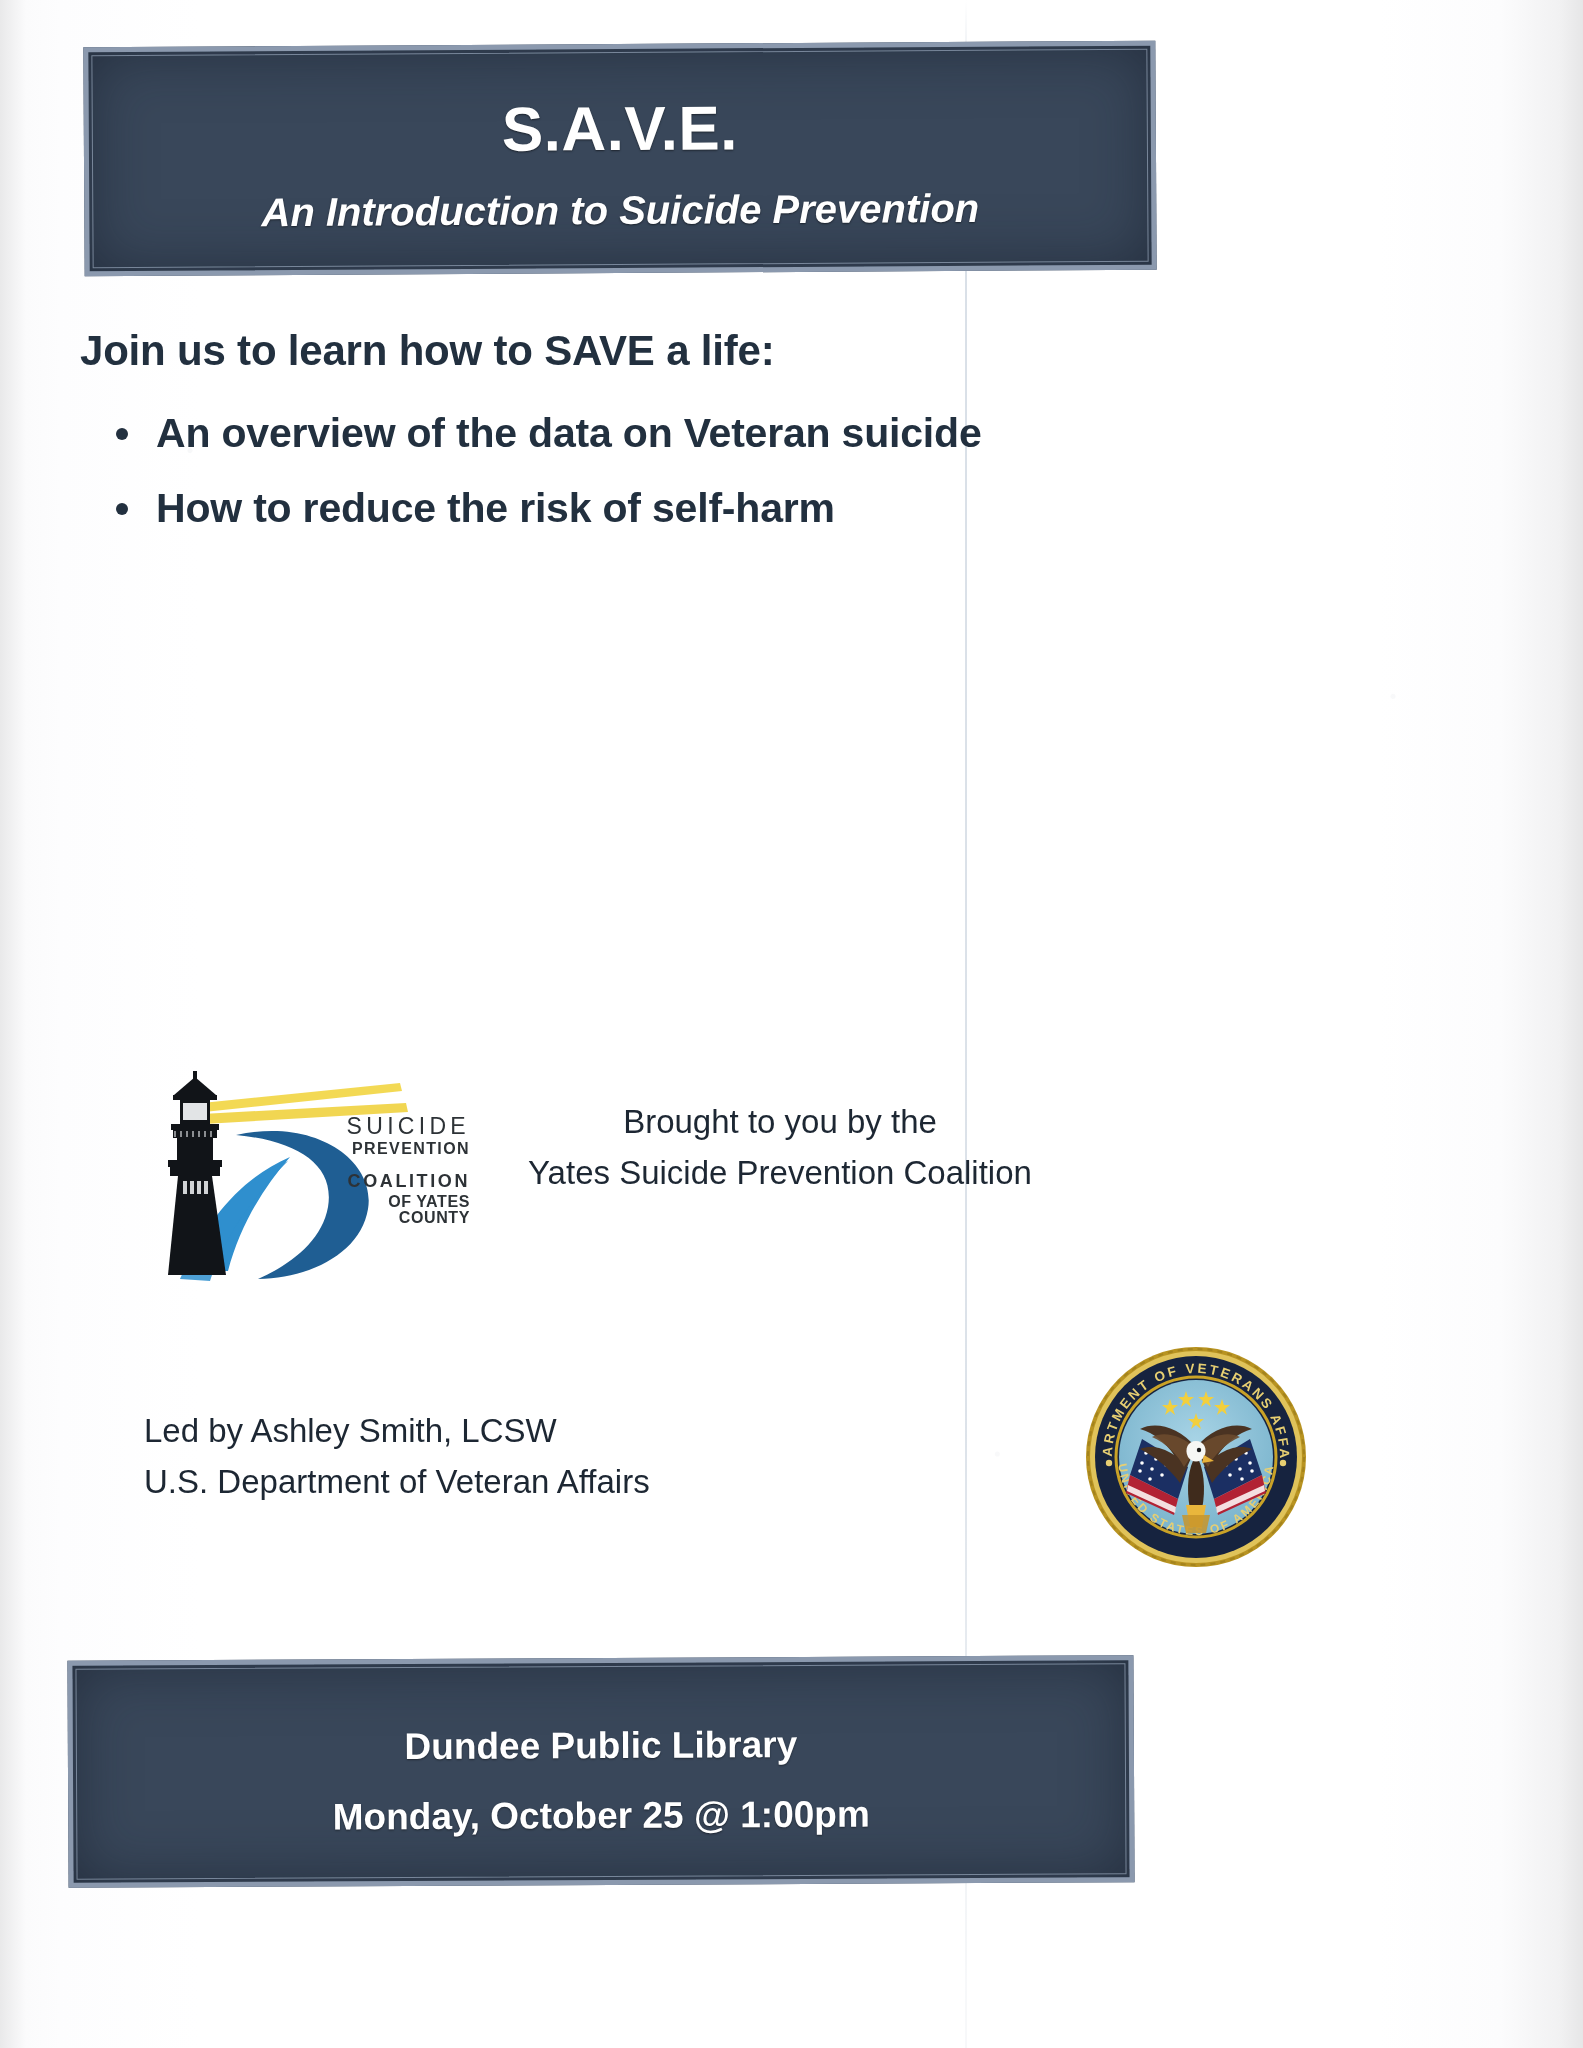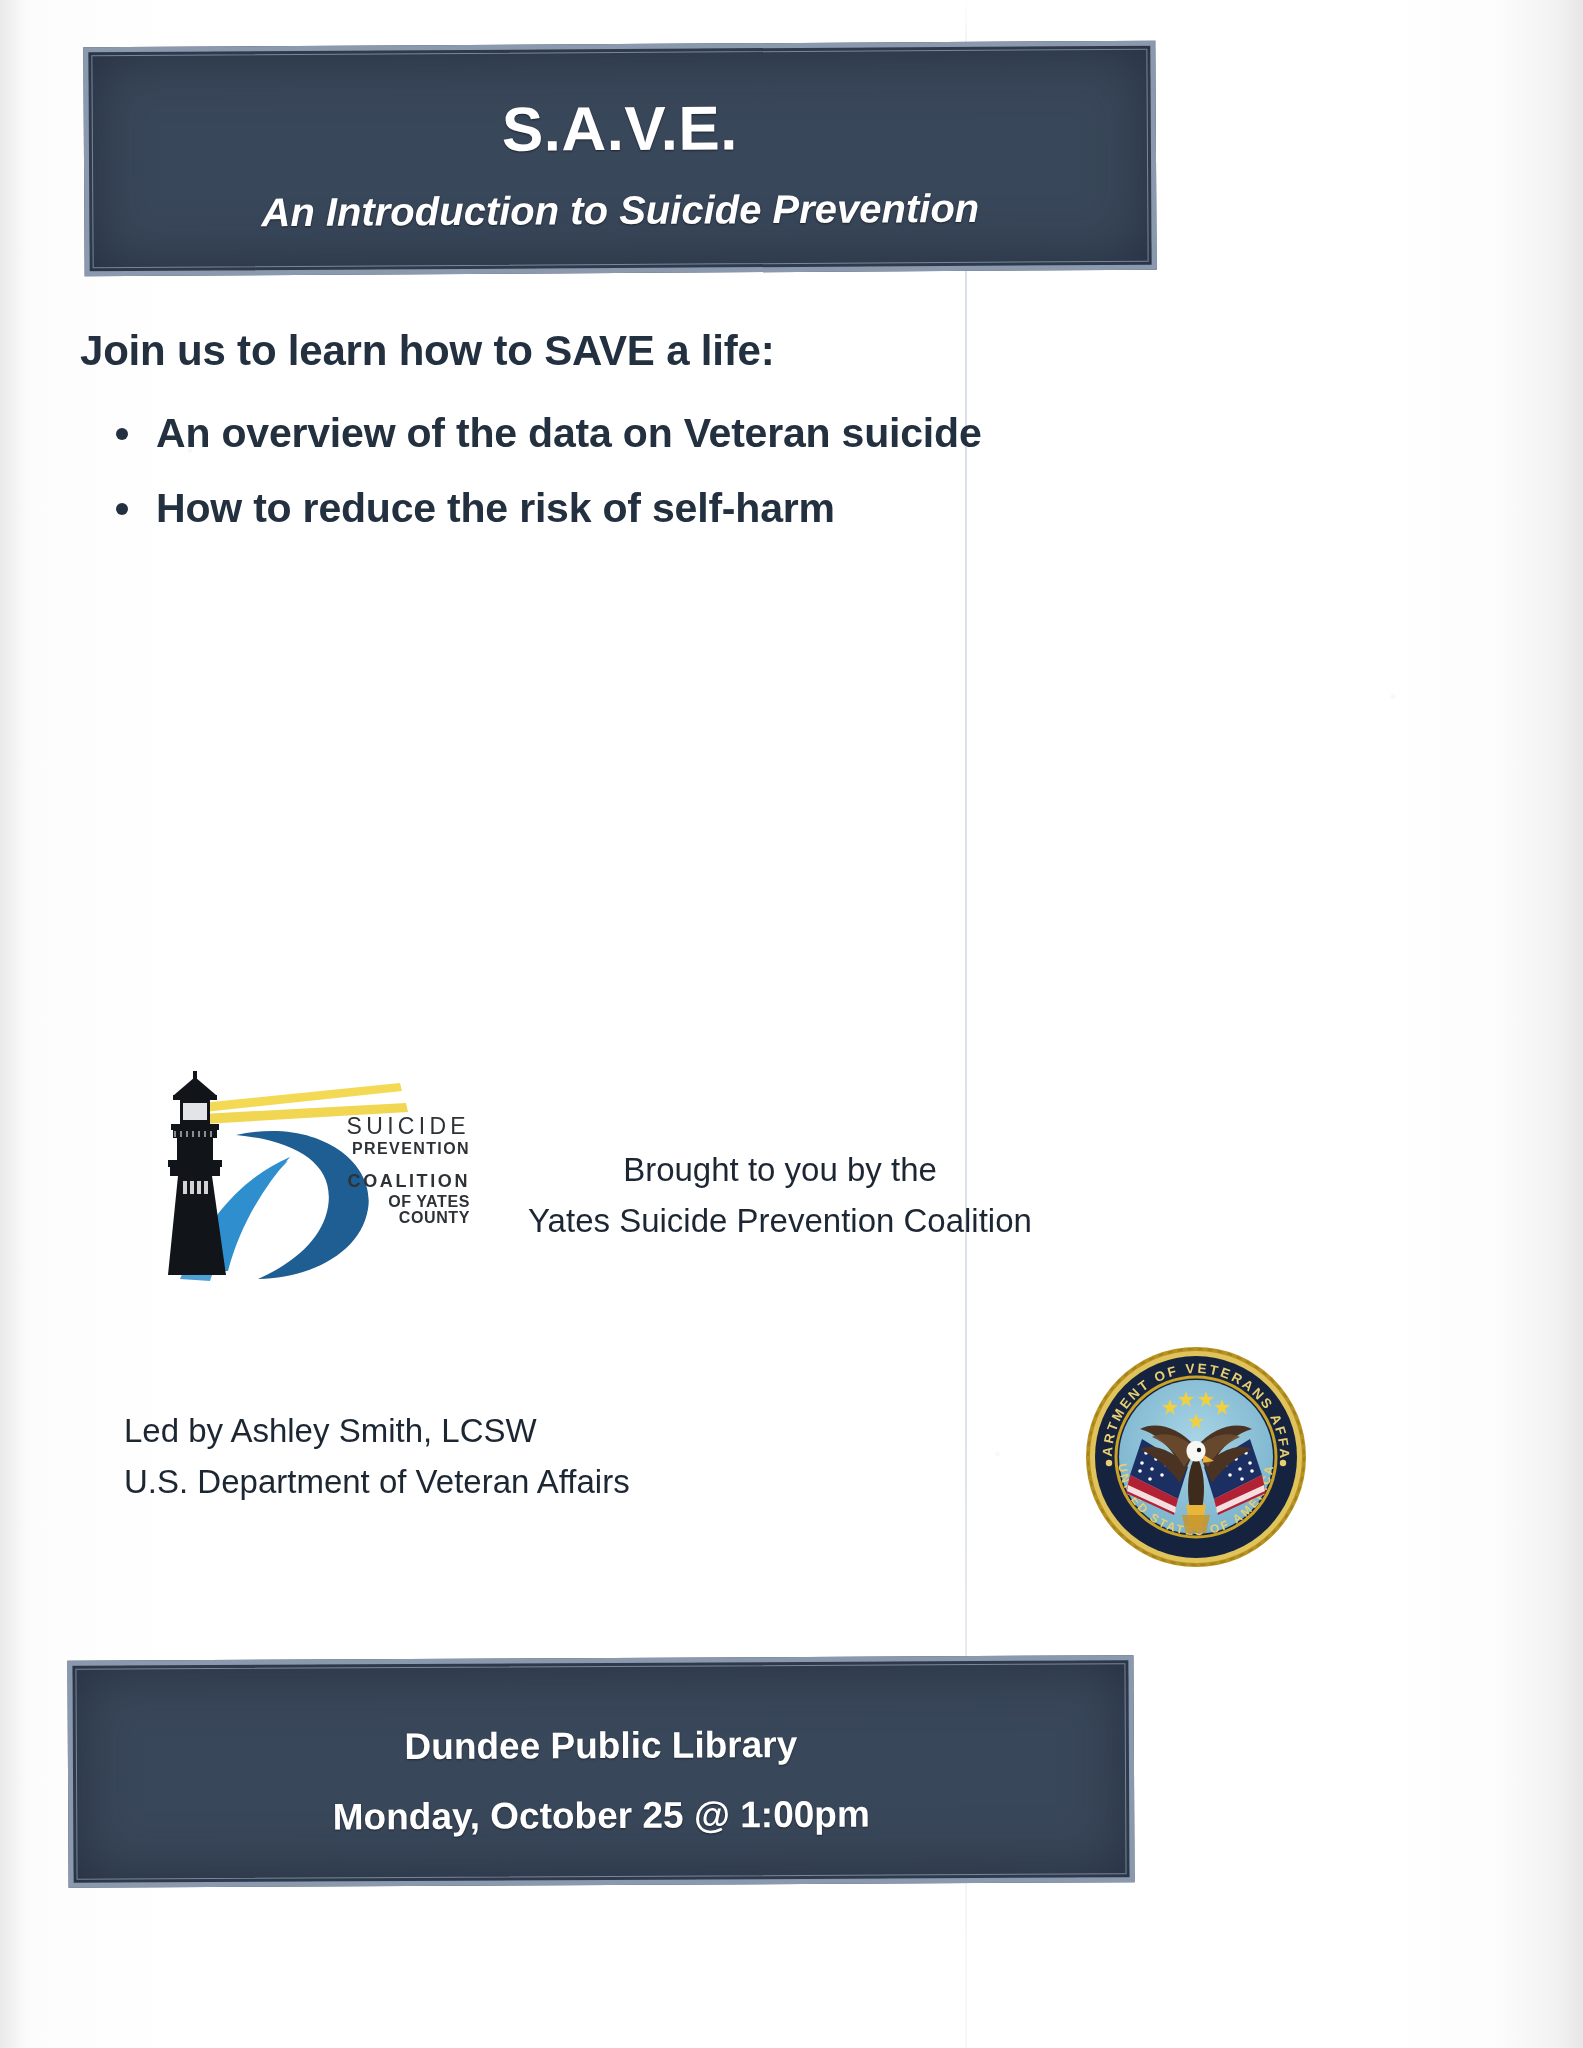--- a/index.html
+++ b/index.html
@@ -180,32 +180,32 @@
     letter-spacing: .6px;
     font-weight: bold;
     display: block;
     margin-top: 4px;
   }
 
   
   #credit-block {
     position: absolute;
     left: 470px;
-    top: 1144px;
+    top: 1096px;
     width: 620px;
     text-align: center;
     color: #1d2733;
     font-size: 33px;
     line-height: 1.55;
   }
 
   
   #presenter-block {
     position: absolute;
-    left: 124px;
+    left: 144px;
     top: 1405px;
     color: #1d2733;
     font-size: 33px;
     line-height: 1.55;
   }
 
   
   #va-seal {
     position: absolute;
     left: 1082px;

